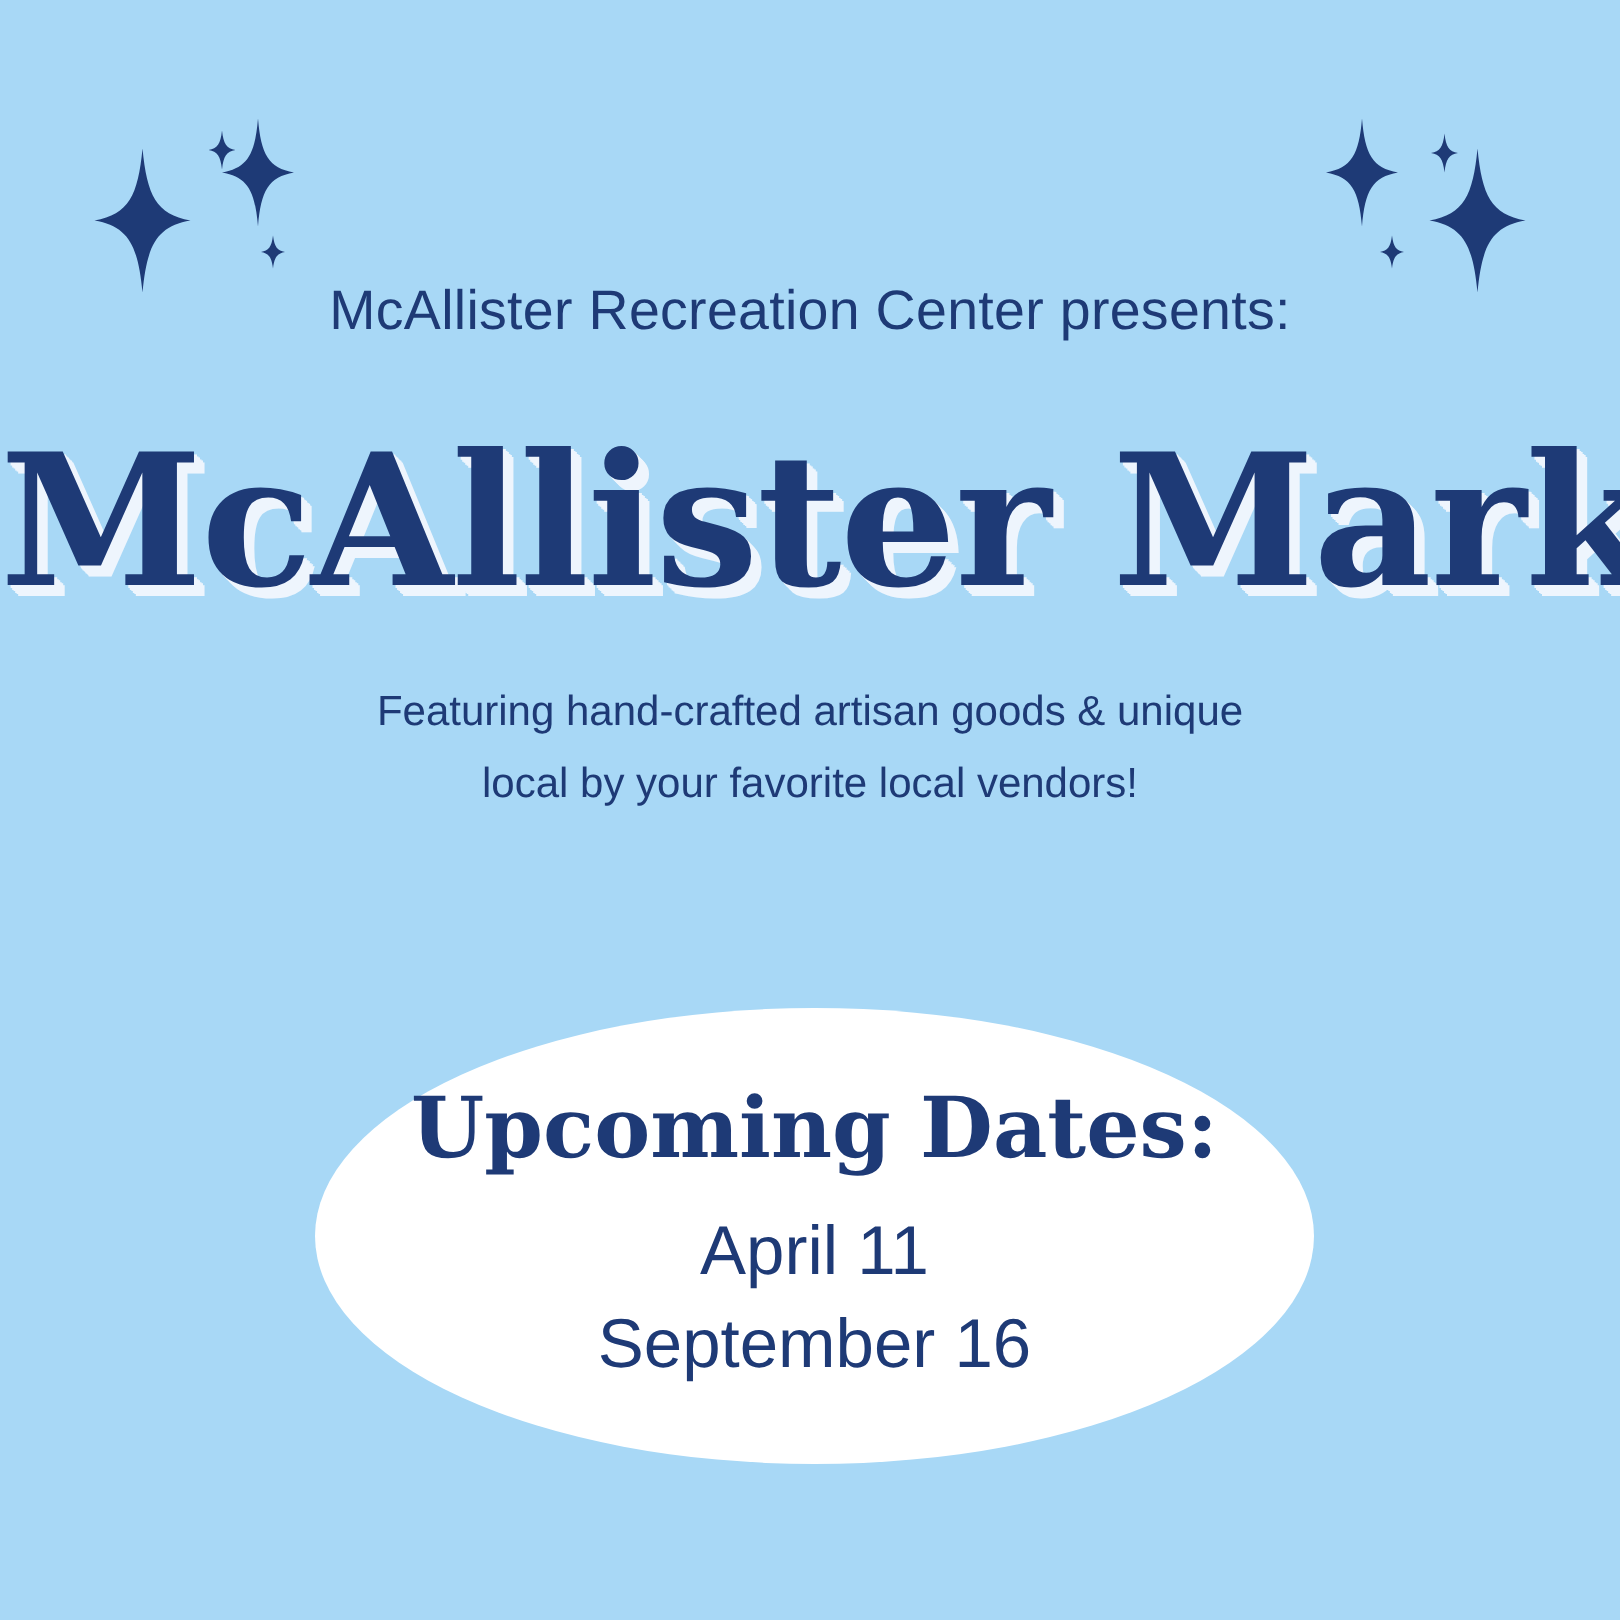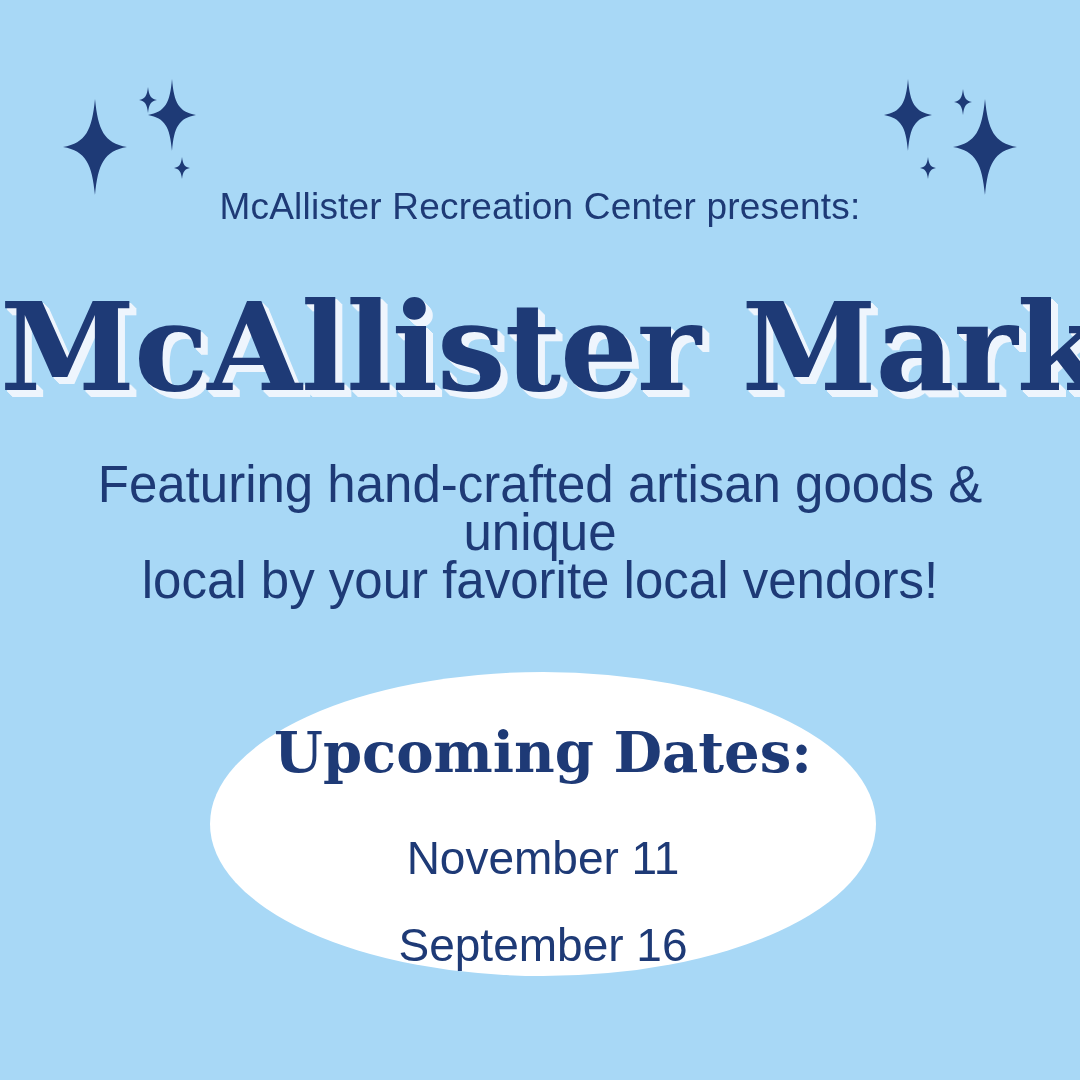--- a/index.html
+++ b/index.html
@@ -69,44 +69,44 @@
        3px 3px 0 #eef5fd,
        2px 2px 0 #eef5fd;
     white-space: nowrap;
   }
 
   
   .description {
     position: absolute;
     left: 50%;
     transform: translateX(-50%);
-    top: 461px;
+    top: 450px;
     width: 900px;
     text-align: center;
     font-family: "Liberation Sans", sans-serif;
-    font-size: 51px;
+    font-size: 28px;
     font-weight: 400;
     line-height: 48px;
     color: #1e3a76;
   }
   .description .line { display: block; }
 
   
   .oval {
     position: absolute;
     left: 210px;
     top: 672px;
     width: 666px;
     height: 304px;
     background: #ffffff;
     border-radius: 50%;
     display: flex;
     flex-direction: column;
     align-items: center;
-    justify-content: space-between;
+    justify-content: flex-start;
     padding-top: 52px;
     box-sizing: border-box;
   }
   .oval-heading {
     font-family: "DejaVu Serif", "Liberation Serif", serif;
     font-weight: 700;
     font-size: 56px;
     letter-spacing: 0px;
     color: #1e3a76;
     line-height: 1;
@@ -155,17 +155,17 @@
     <span class="title">McAllister Market</span>
   </div>
 
   <div class="description">
     <span class="line">Featuring hand-crafted artisan goods &amp; unique</span>
     <span class="line">local by your favorite local vendors!</span>
   </div>
 
   <div class="oval">
     <div class="oval-heading">Upcoming Dates:</div>
-    <div class="oval-date">November 11</div>
+    <div class="oval-date">April 11</div>
     <div class="oval-date">September 16</div>
   </div>
 
 </div>
 
 </body></html>

